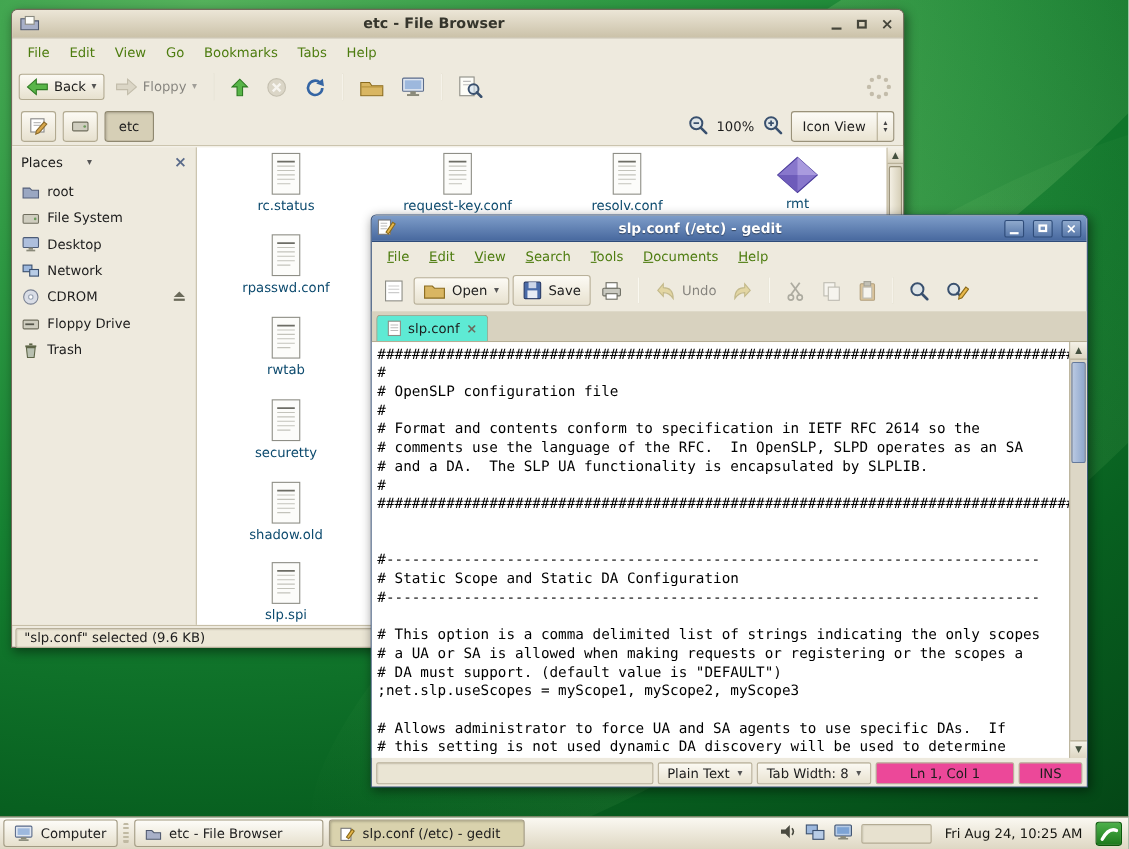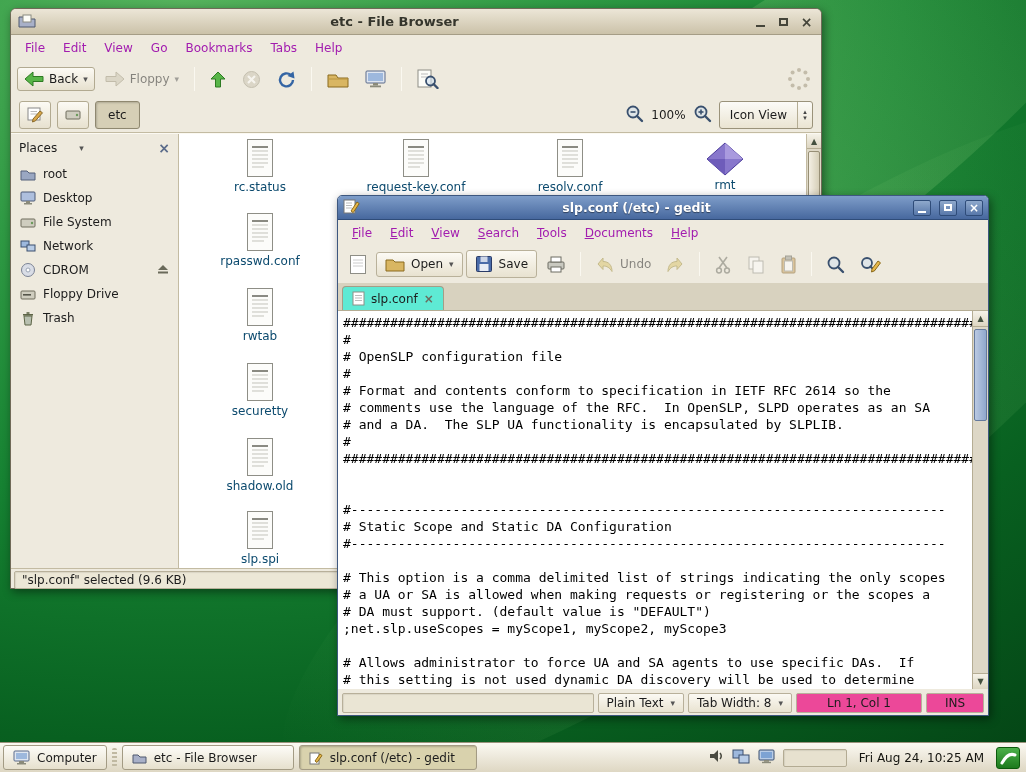--- a/index.html
+++ b/index.html
@@ -21,21 +21,21 @@
   .fb-title { height:26px; display:flex; align-items:center; gap:6px; padding:0 7px;
     background:linear-gradient(#ece6d7,#cbc2a9); border-bottom:1px solid #a59d86; border-radius:5px 5px 0 0; }
   .fb-title .title-text { flex:1; text-align:center; font-weight:bold; font-size:13px; color:#35352c; }
   .winbtns { display:flex; gap:8px; align-items:center; }
   .wbtn { width:15px; height:15px; display:flex; align-items:center; justify-content:center; cursor:default; }
   .min-shape { display:block; width:9px; height:2px; background:#45453a; margin-top:9px; }
   .max-shape { display:block; width:9px; height:8px; border:2px solid #45453a; }
   .close-glyph { font-weight:bold; font-size:14px; color:#45453a; line-height:1; }
 
   .menubar { height:26px; display:flex; align-items:center; gap:2px; padding:0 6px; }
-  .menu-item { padding:3px 8px; font-size:12px; color:#a21caf; }
+  .menu-item { padding:3px 8px; font-size:12px; color:#4d7c0f; }
   .ge .menu-item::first-letter { text-decoration:underline; }
 
   .toolbar { height:36px; display:flex; align-items:center; gap:4px; padding:0 6px; position:relative; }
   .tb-btn { display:flex; align-items:center; gap:5px; padding:3px 6px; border-radius:3px; }
   .raised { border:1px solid #b2aa91; background:linear-gradient(#fcfaf4,#e7e1cf); }
   .disabled { opacity:.5; }
   .dd { font-size:9px; color:#555; }
   .sep { width:1px; height:24px; background:#c6bfa8; border-right:1px solid #faf8f0; margin:0 5px; }
   .throbber { position:absolute; right:10px; top:6px; }
 
@@ -299,33 +299,33 @@
           <span class="dd">▾</span>
           <span class="places-close">×</span>
         </div>
         <div class="place-row">
           <svg width="16" height="13">
               <path d="M1 3 h6 l2 2 h6 v7 H1z" fill="#9aa7c2" stroke="#55607a"></path>
             </svg>
           <span>root</span>
         </div>
         <div class="place-row">
+          <svg width="16" height="13">
+              <rect x="1" y="3" width="14" height="8" rx="1" fill="#cfcdbf" stroke="#6f6d5d"></rect>
+              <circle cx="12" cy="7" r="1.2" fill="#6a9a5a"></circle>
+            </svg>
+          <span>File System</span>
+        </div>
+        <div class="place-row">
           <svg width="16" height="14">
               <rect x="1" y="1" width="14" height="9" rx="1" fill="#aebfdd" stroke="#4c5b77"></rect>
               <rect x="6" y="10" width="4" height="2" fill="#8a8a7a"></rect>
               <rect x="4" y="12" width="8" height="1.5" fill="#8a8a7a"></rect>
             </svg>
           <span>Desktop</span>
-        </div>
-        <div class="place-row">
-          <svg width="16" height="13">
-              <rect x="1" y="3" width="14" height="8" rx="1" fill="#cfcdbf" stroke="#6f6d5d"></rect>
-              <circle cx="12" cy="7" r="1.2" fill="#6a9a5a"></circle>
-            </svg>
-          <span>File System</span>
         </div>
         <div class="place-row">
           <svg width="16" height="13">
               <rect x="1" y="1" width="8" height="6" fill="#9db8dd" stroke="#3a4f6e"></rect>
               <rect x="7" y="5" width="8" height="6" fill="#b8cce6" stroke="#3a4f6e"></rect>
             </svg>
           <span>Network</span>
         </div>
         <div class="place-row">
           <svg width="16" height="16">

